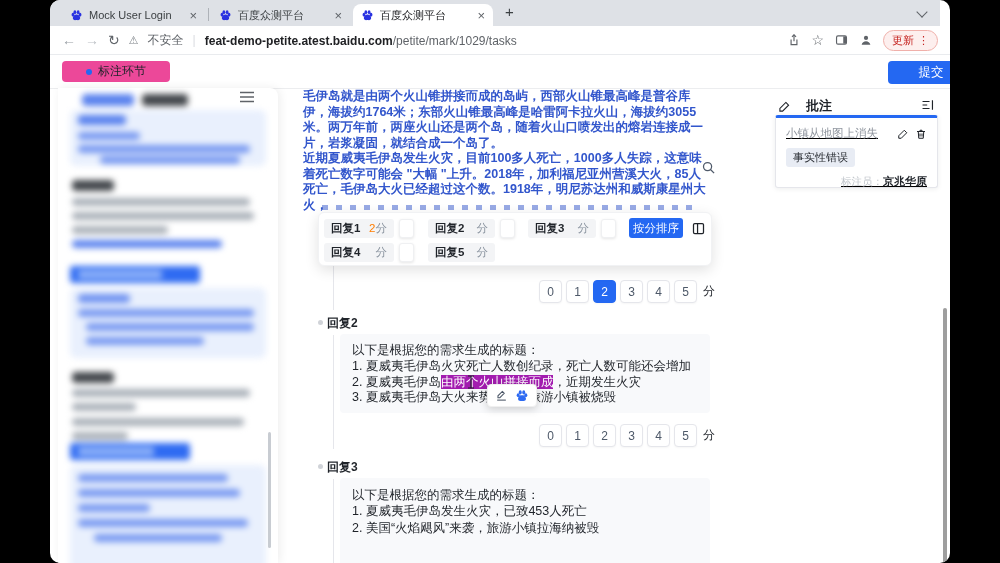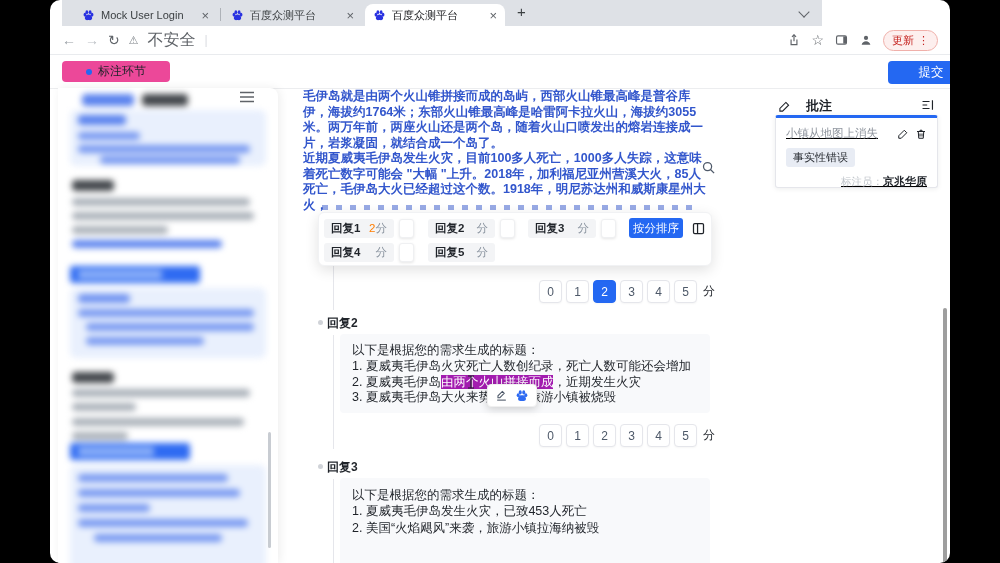--- a/index.html
+++ b/index.html
@@ -1,34 +1,34 @@
 <!DOCTYPE html>
 <html><head>
 <meta charset="utf-8">
 <style>
   html,body{margin:0;padding:0;}
   body{width:1000px;height:563px;background:#000;font-family:"Liberation Sans","DejaVu Sans",sans-serif;position:relative;overflow:hidden;}
   .window{position:absolute;left:50px;top:0;width:900px;height:563px;border-radius:10px;overflow:hidden;background:#fff;}
 
   
-  .tabstrip{position:absolute;left:12px;top:0;width:760px;height:26px;background:#dee1e6;}
+  .tabstrip{position:absolute;left:0;top:0;width:890px;height:26px;background:#dee1e6;}
   .tab{position:absolute;top:4px;height:22px;display:flex;align-items:center;gap:6px;padding:0 8px;font-size:11px;color:#3c4043;box-sizing:border-box;}
   .tab.active{background:#fff;border-radius:8px 8px 0 0;color:#202124;}
   .tab .title{white-space:nowrap;overflow:hidden;flex:1;}
   .tab .close{color:#5f6368;font-size:13px;line-height:1;}
   .tab-sep{position:absolute;top:8px;width:1px;height:13px;background:#aeb2b8;}
   .newtab{position:absolute;left:455px;top:3px;font-size:15px;color:#3c4043;}
   .strip-chev{position:absolute;right:14px;top:8px;width:7px;height:7px;border-right:1.6px solid #5f6368;border-bottom:1.6px solid #5f6368;transform:rotate(45deg);}
   .paw{width:13px;height:13px;fill:#2932e1;flex:none;}
 
   .toolbar{position:absolute;left:0;top:26px;width:900px;height:29px;background:#fff;border-bottom:1px solid #e9ebee;display:flex;align-items:center;padding:0 12px;box-sizing:border-box;gap:9px;}
   .nav-ic{font-size:14px;line-height:1;}
   .ic-back{color:#9aa0a6;} .ic-fwd{color:#bdc1c6;} .ic-reload{color:#5f6368;}
   .warn{color:#80868b;font-size:11px;}
-  .sec-label{color:#5f6368;font-size:16px;}
+  .sec-label{color:#5f6368;font-size:12px;}
   .addr-sep{color:#dadce0;font-size:12px;}
   .url-host{color:#202124;font-size:12px;font-weight:bold;}
   .url-path{color:#5f6368;font-size:12px;}
   .tb-right{margin-left:auto;display:flex;align-items:center;gap:10px;}
   .tb-right svg{display:block;}
   .star{color:#5f6368;font-size:14px;line-height:1;}
   .update-pill{display:flex;align-items:center;gap:4px;border:1px solid #f0b0aa;background:#fdefee;border-radius:11px;padding:2px 8px;color:#c5221f;font-size:11px;}
   .update-pill .dots{font-size:11px;color:#c5221f;}
 
   
@@ -135,20 +135,21 @@
     <span class="strip-chev"></span>
   </div>
 
   <div class="toolbar">
     <span class="nav-ic ic-back">←</span>
     <span class="nav-ic ic-fwd">→</span>
     <span class="nav-ic ic-reload">↻</span>
     <span class="warn">⚠</span>
     <span class="sec-label">不安全</span>
     <span class="addr-sep">|</span>
+    <span><span class="url-host">feat-demo-petite.atest.baidu.com</span><span class="url-path">/petite/mark/1029/tasks</span></span>
     <span class="tb-right">
       <svg width="14" height="14" viewBox="0 0 24 24" fill="none" stroke="#5f6368" stroke-width="2">
           <path d="M7 11v9h10v-9"></path>
           <path d="M12 3v11"></path>
           <path d="M8.5 6.5 12 3l3.5 3.5"></path>
         </svg>
       <span class="star">☆</span>
       <svg width="15" height="14" viewBox="0 0 24 24" fill="none" stroke="#5f6368" stroke-width="2">
           <rect x="3.5" y="5" width="17" height="14" rx="2.5"></rect>
           <rect x="15" y="5.8" width="4.8" height="12.4" fill="#5f6368" stroke="none"></rect>

